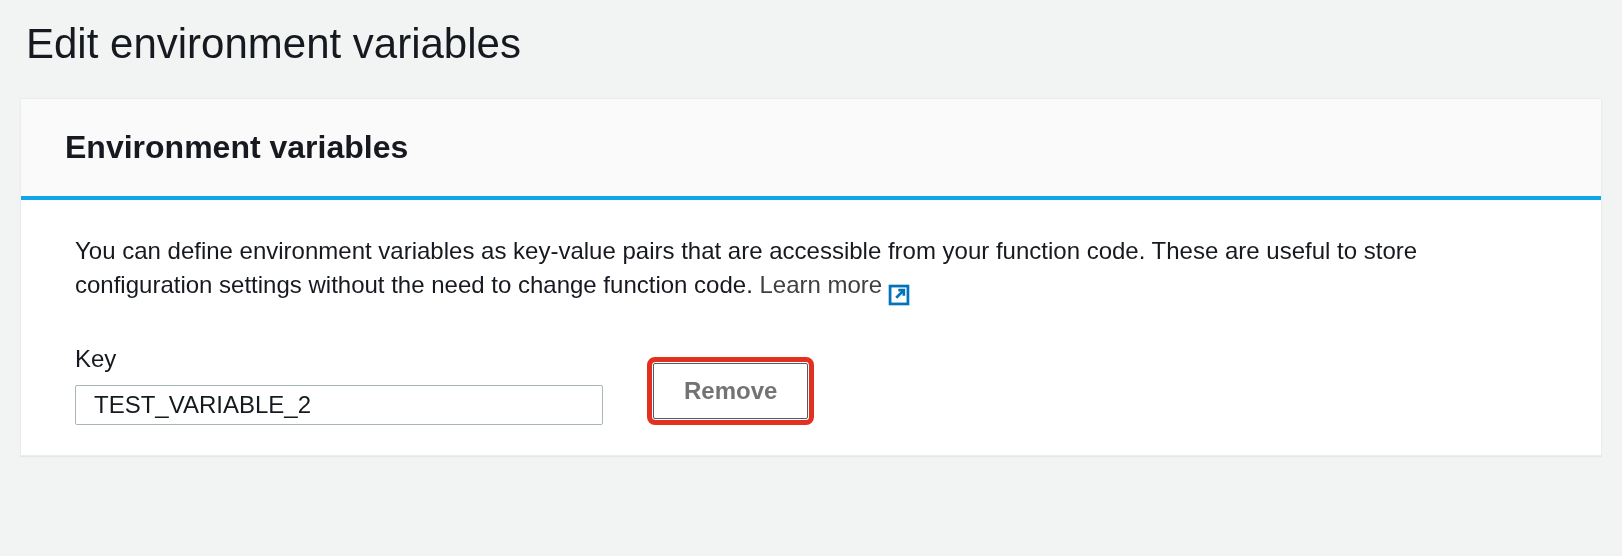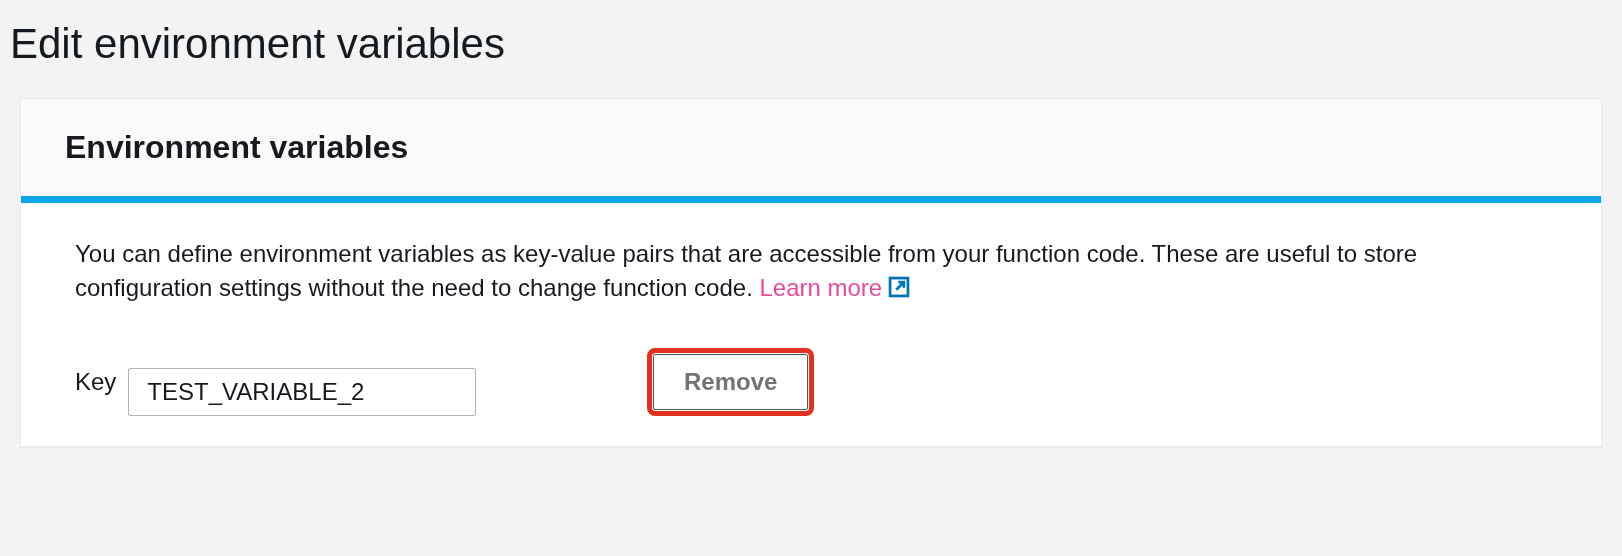--- a/index.html
+++ b/index.html
@@ -10,88 +10,88 @@
     body {
       font-family: "Amazon Ember", "Helvetica Neue", Helvetica, Arial, sans-serif;
       background: #f2f3f3;
       width: 1622px;
       height: 556px;
       color: #16191f;
     }
     .page-title {
       font-size: 42px;
       font-weight: 400;
-      padding: 20px 26px 30px 10px;
+      padding: 20px 26px 30px 26px;
       color: #16191f;
     }
     .panel {
       background: #ffffff;
       margin: 0 20px;
       border: 1px solid #eaeded;
       box-shadow: 0 1px 1px rgba(0,0,0,0.05);
     }
     .panel-header {
       background: #fafafa;
       padding: 30px 44px;
-      border-bottom: 7px solid #0ea5e9;
+      border-bottom: 4px solid #0ea5e9;
     }
     .panel-header h2 {
       font-size: 32px;
       font-weight: 700;
       color: #16191f;
     }
     .panel-body {
       padding: 34px 44px 30px 54px;
     }
     .description {
       font-size: 24px;
       line-height: 1.4;
       color: #16191f;
       margin-bottom: 44px;
     }
     .learn-more {
-      color: #ec4899;
+      color: #404040;
       text-decoration: none;
       display: inline-flex;
-      align-items: flex-start;
+      align-items: flex-end;
       gap: 6px;
     }
     .external-icon {
       display: inline-block;
       width: 22px;
       height: 22px;
       position: relative;
       top: 2px;
     }
     .row {
       display: flex;
       align-items: flex-end;
       gap: 44px;
     }
     .field {
       display: flex;
-      flex-direction: row;
+      flex-direction: column;
       gap: 12px;
     }
     .field-key {
       width: 528px;
     }
     .field-value {
       width: 500px;
     }
     .field label {
       font-size: 24px;
       color: #16191f;
     }
     .field input {
       font-size: 24px;
       padding: 10px 18px;
       border: 1px solid #aab7b8;
       border-radius: 2px;
-      height: 48px;
+      height: 40px;
       color: #16191f;
       background: #ffffff;
     }
     .remove-wrap {
       position: relative;
       padding: 6px;
     }
     .remove-btn {
       font-size: 24px;
       font-weight: 700;

